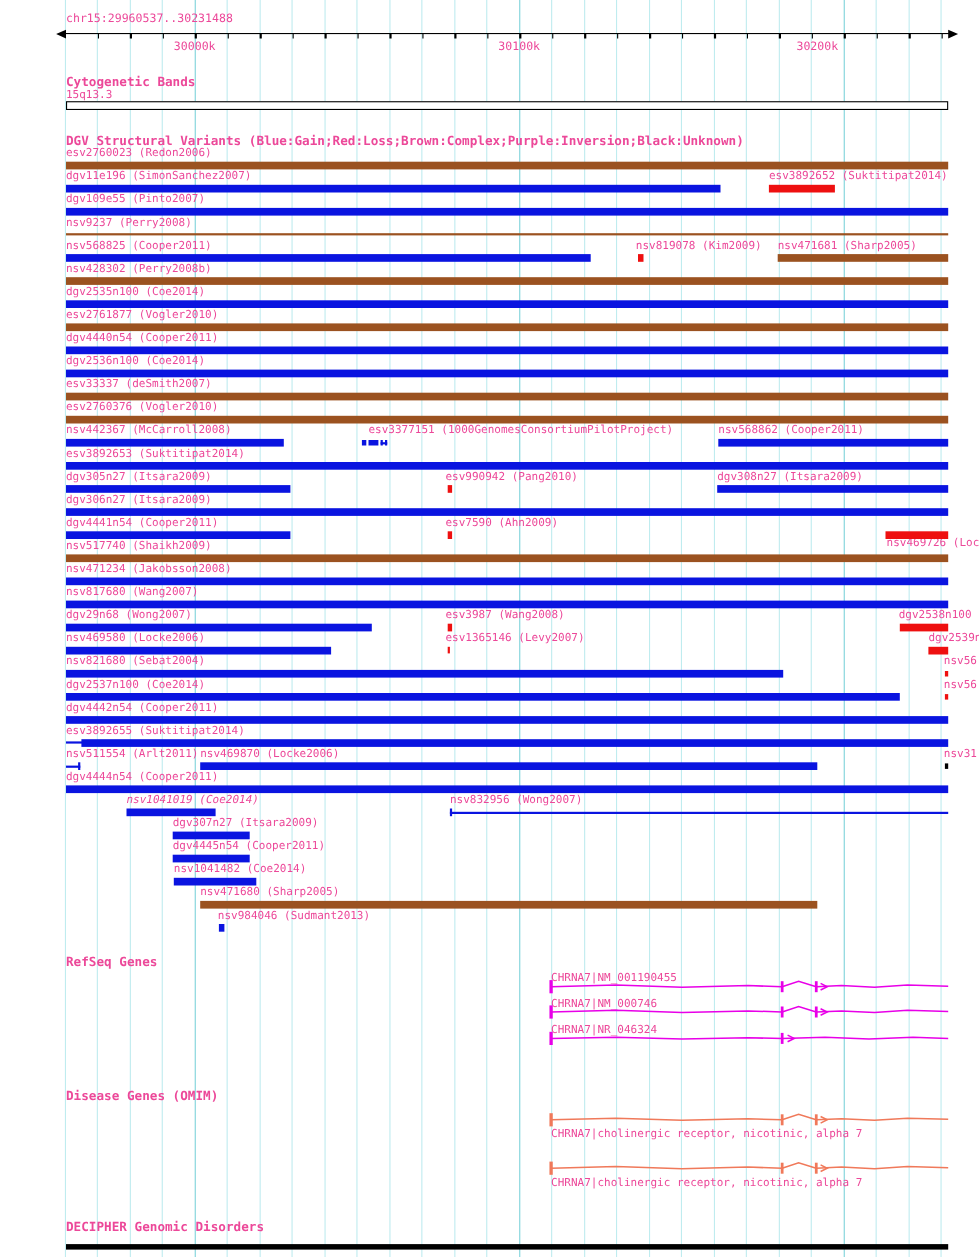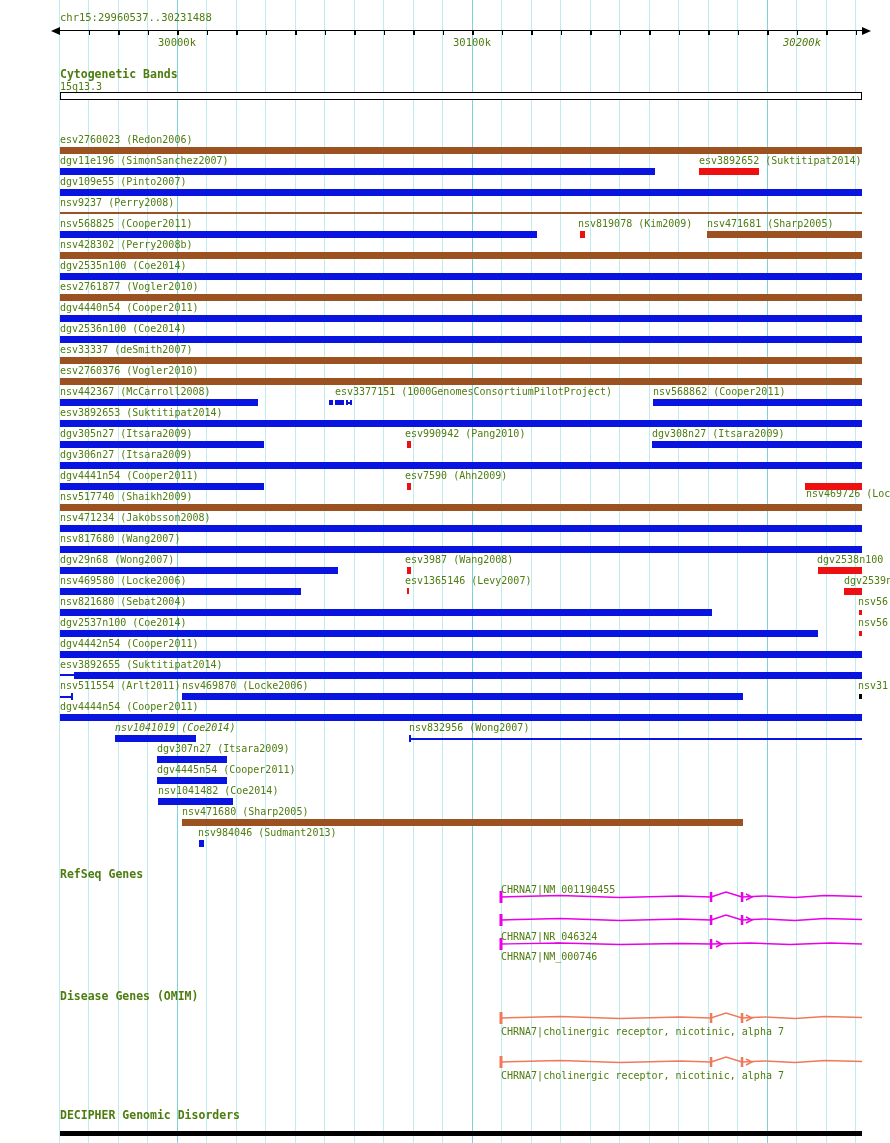--- a/index.html
+++ b/index.html
@@ -1,17 +1,17 @@
 <!DOCTYPE html>
 <html><head>
 <meta charset="utf-8">
 <style>
   html,body{margin:0;padding:0;background:#fff;}
   #canvas{position:relative;width:890px;height:1143px;background:#fff;overflow:hidden;
-          font-family:"DejaVu Sans Mono","Liberation Mono",monospace;color:#4d7c0f;}
+          font-family:"DejaVu Sans Mono","Liberation Mono",monospace;color:#ec4899;}
   .abs{position:absolute;}
   .lbl{position:absolute;font-size:10px;line-height:13px;white-space:pre;letter-spacing:0;}
   .hdr{position:absolute;font-size:11.5px;font-weight:bold;line-height:14px;white-space:pre;}
   .gridline{position:absolute;top:0;width:1px;height:1143px;}
   .bar{position:absolute;}
   .tick-label{position:absolute;font-size:10.5px;transform:translateX(-50%);}
   .ruler-line{position:absolute;background:#000;}
   .tri-l{position:absolute;width:0;height:0;border-top:4px solid transparent;border-bottom:4px solid transparent;border-right:9px solid #000;}
   .tri-r{position:absolute;width:0;height:0;border-top:4px solid transparent;border-bottom:4px solid transparent;border-left:9px solid #000;}
   #cytoband-rect{position:absolute;left:60px;top:92px;width:800px;height:6px;border:1.5px solid #000;background:#fff;}
@@ -79,27 +79,28 @@
       <div class="bar" style="left: 649px; top: 30px; width: 1.5px; height: 5px; background: rgb(0, 0, 0);"></div>
       <div class="bar" style="left: 678.5px; top: 30px; width: 1.5px; height: 5px; background: rgb(0, 0, 0);"></div>
       <div class="bar" style="left: 708px; top: 30px; width: 1.5px; height: 5px; background: rgb(0, 0, 0);"></div>
       <div class="bar" style="left: 737.5px; top: 30px; width: 1.5px; height: 5px; background: rgb(0, 0, 0);"></div>
       <div class="bar" style="left: 767px; top: 30px; width: 1.5px; height: 5px; background: rgb(0, 0, 0);"></div>
       <div class="bar" style="left: 796.5px; top: 30px; width: 1.5px; height: 5px; background: rgb(0, 0, 0);"></div>
       <div class="bar" style="left: 826px; top: 30px; width: 1.5px; height: 5px; background: rgb(0, 0, 0);"></div>
       <div class="bar" style="left: 855.5px; top: 30px; width: 1.5px; height: 5px; background: rgb(0, 0, 0);"></div>
       <span class="tick-label" style="left: 177px; top: 36px;">30000k</span>
       <span class="tick-label" style="left: 472px; top: 36px;">30100k</span>
-      <span class="tick-label" style="left: 802px; top: 36px; font-style: italic;">30200k</span>
+      <span class="tick-label" style="left: 743px; top: 36px;">30200k</span>
     </div>
 
   <span class="hdr" style="left:60px;top:67px;">Cytogenetic Bands</span>
   <span class="lbl" style="left:60px;top:80px;">15q13.3</span>
   <div id="cytoband-rect"></div>
 
+  <span class="hdr" style="left:60px;top:121px;">DGV Structural Variants (Blue:Gain;Red:Loss;Brown:Complex;Purple:Inversion;Black:Unknown)</span>
   <div id="dgv-tracks">
       <div class="abs">
         <span class="lbl" style="left: 60px; top: 133px;">esv2760023 (Redon2006)</span>
         <div class="bar" style="left: 60px; top: 147px; width: 802px; height: 7px; background: rgb(155, 82, 32);"></div>
       </div>
       <div class="abs">
         <span class="lbl" style="left: 60px; top: 154px;">dgv11e196 (SimonSanchez2007)</span>
         <div class="bar" style="left: 60px; top: 168px; width: 595px; height: 7px; background: rgb(10, 20, 224);"></div>
         <span class="lbl" style="left: 699px; top: 154px;">esv3892652 (Suktitipat2014)</span>
         <div class="bar" style="left: 699px; top: 168px; width: 60px; height: 7px; background: rgb(238, 16, 16);"></div>
@@ -280,21 +281,21 @@
       <span class="lbl" style="left: 501px; top: 883px;">CHRNA7|NM_001190455</span>
       <svg width="380" height="20" style="left: 490px; top: 887px;">
         <rect x="9.5" y="4" width="3" height="12" fill="#e800e8"></rect>
         <path d="M11,10 L70,8.5 L130,10.5 L190,9 L221,10" stroke="#e800e8" fill="none" stroke-width="1.4"></path>
         <rect x="219.8" y="5" width="2.5" height="10" fill="#e800e8"></rect>
         <rect x="250.8" y="5" width="2.5" height="10" fill="#e800e8"></rect>
         <path d="M221,10 L236,5 L252,10" stroke="#e800e8" fill="none" stroke-width="1.4"></path>
         <path d="M256,7 L262,10 L256,13" stroke="#e800e8" fill="none" stroke-width="1.4"></path>
         <path d="M252,10 L275,9 L305,10.5 L335,8.5 L372,9.5" stroke="#e800e8" fill="none" stroke-width="1.4"></path>
       </svg>
-      <span class="lbl" style="left: 501px; top: 906px; margin-top: 44px;">CHRNA7|NM_000746</span>
+      <span class="lbl" style="left: 501px; top: 906px;">CHRNA7|NM_000746</span>
       <svg width="380" height="20" style="left: 490px; top: 910px;">
         <rect x="9.5" y="4" width="3" height="12" fill="#e800e8"></rect>
         <path d="M11,10 L70,8.5 L130,10.5 L190,9 L221,10" stroke="#e800e8" fill="none" stroke-width="1.4"></path>
         <rect x="219.8" y="5" width="2.5" height="10" fill="#e800e8"></rect>
         <rect x="250.8" y="5" width="2.5" height="10" fill="#e800e8"></rect>
         <path d="M221,10 L236,5 L252,10" stroke="#e800e8" fill="none" stroke-width="1.4"></path>
         <path d="M256,7 L262,10 L256,13" stroke="#e800e8" fill="none" stroke-width="1.4"></path>
         <path d="M252,10 L275,9 L305,10.5 L335,8.5 L372,9.5" stroke="#e800e8" fill="none" stroke-width="1.4"></path>
       </svg>
       <span class="lbl" style="left: 501px; top: 930px;">CHRNA7|NR_046324</span>

